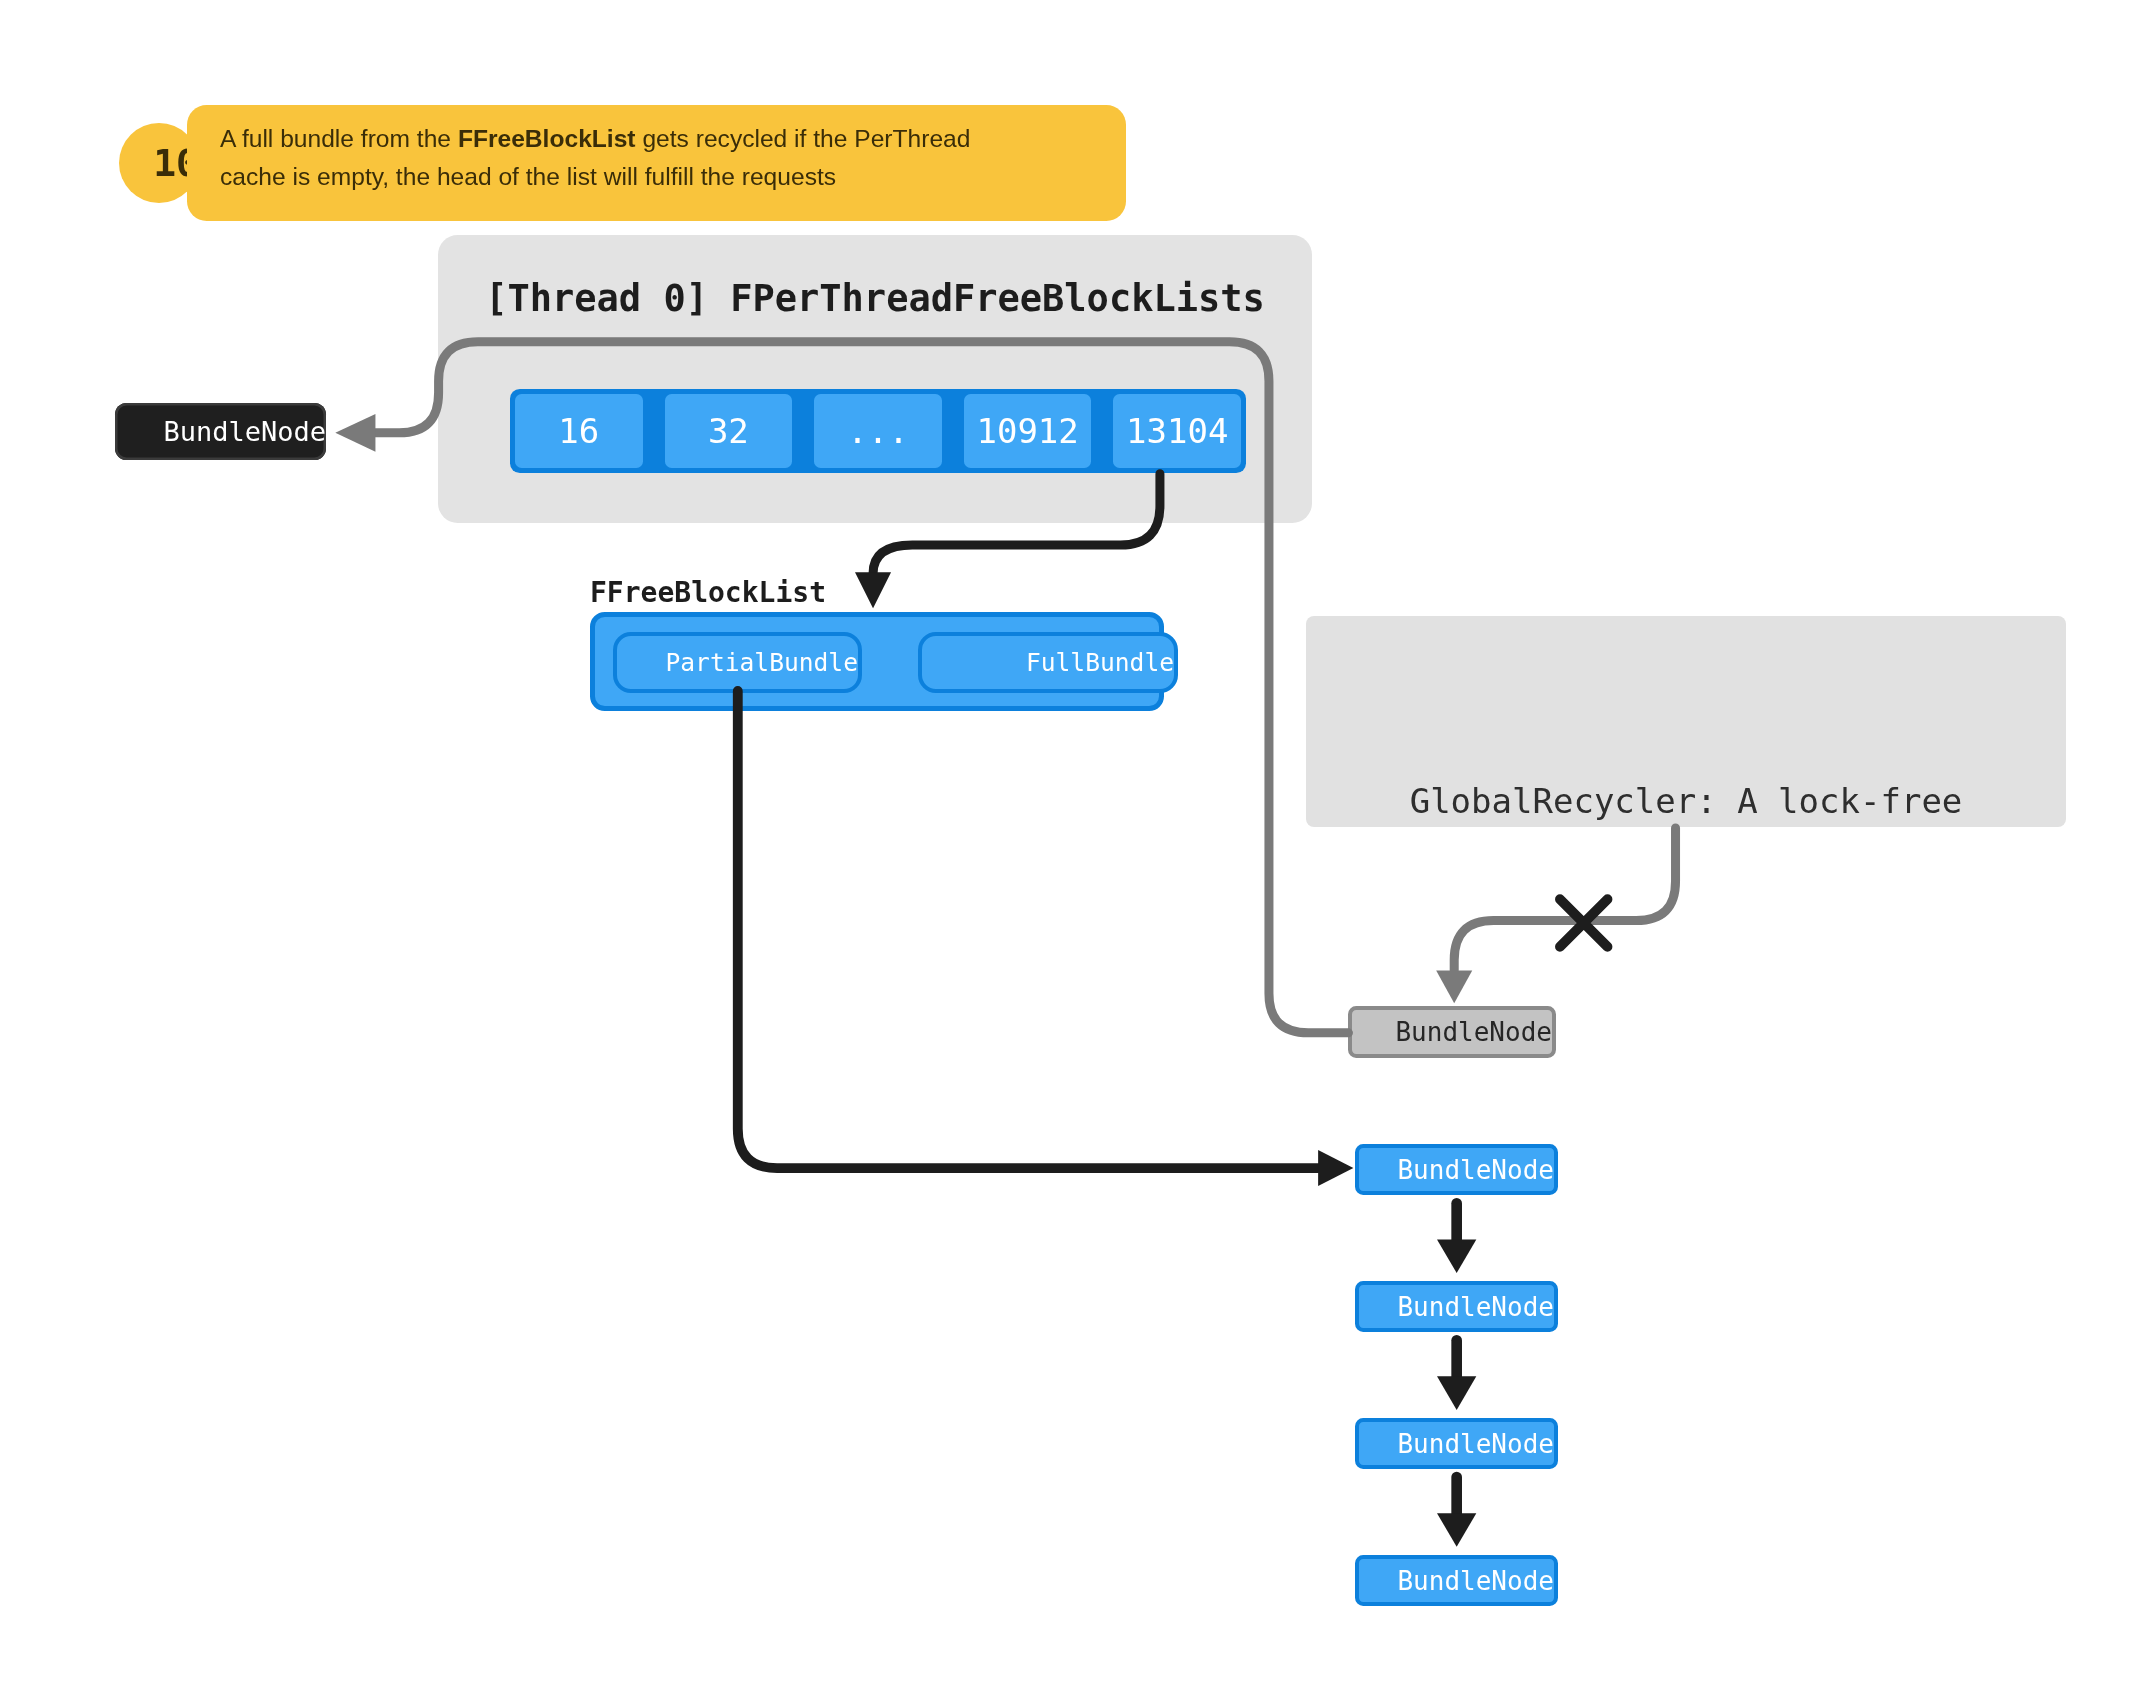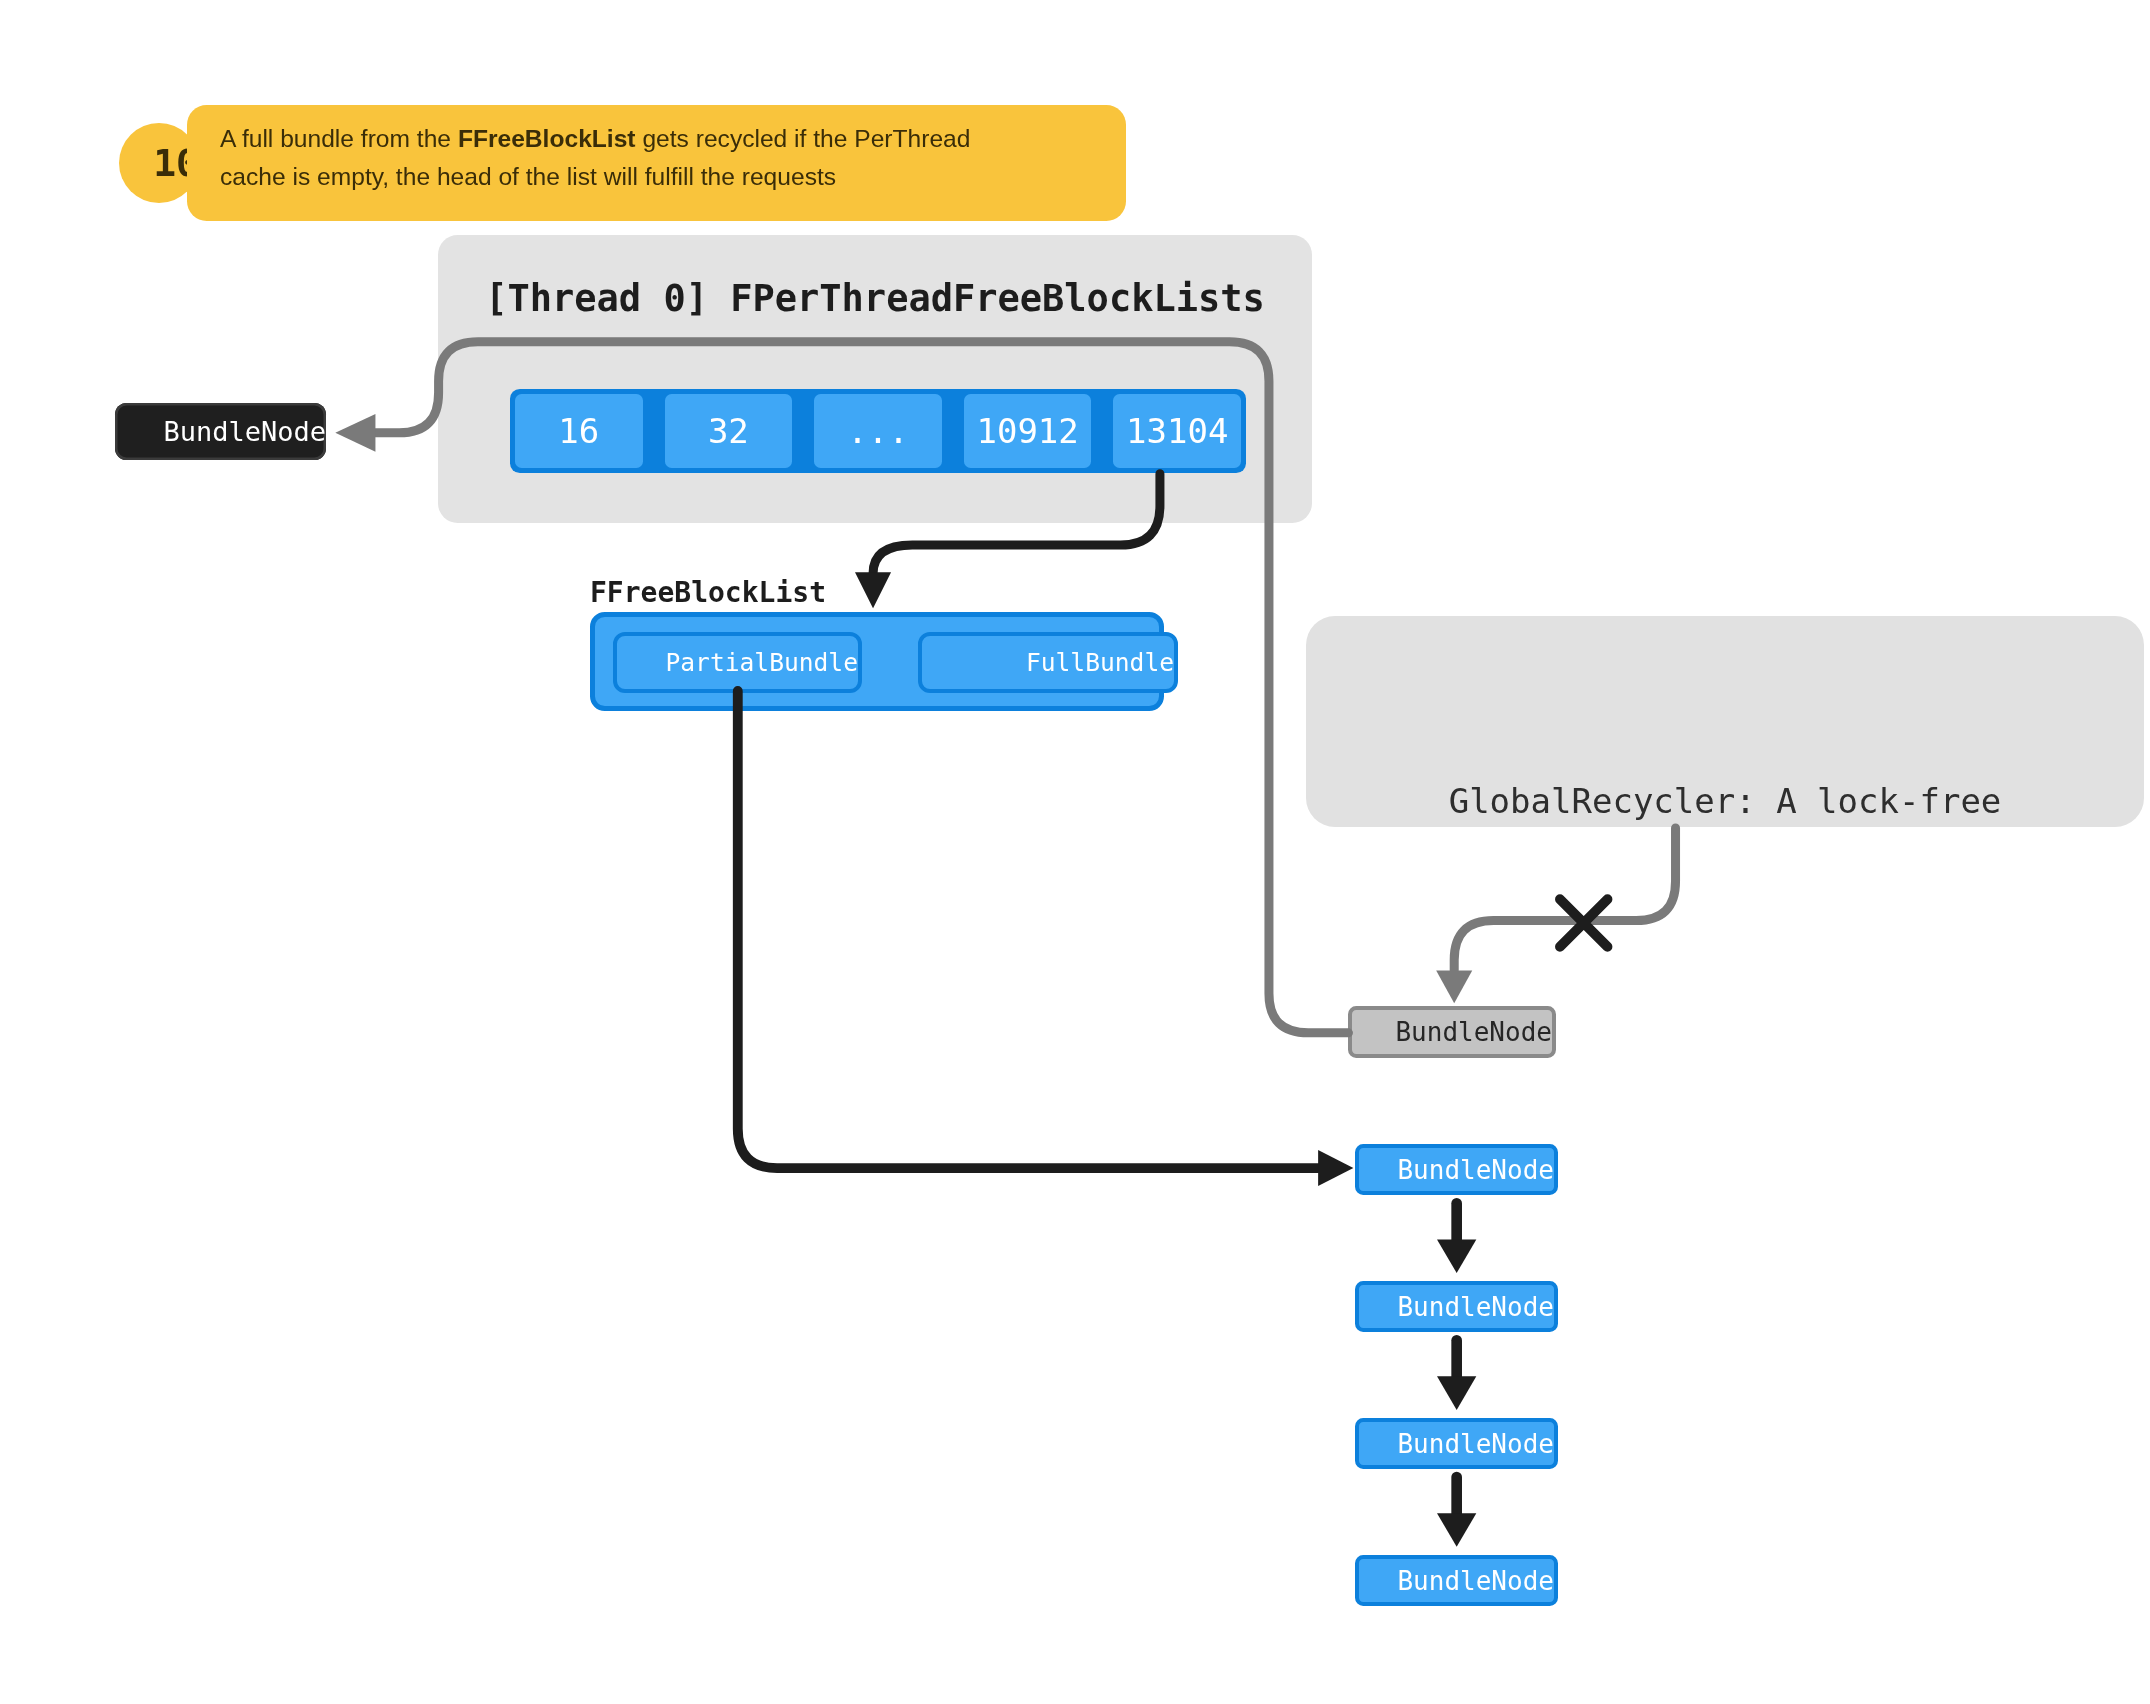--- a/index.html
+++ b/index.html
@@ -28,27 +28,27 @@
              display:flex;align-items:center;justify-content:center;}
 
   
   .bundle-black{left:115px;top:403px;width:211px;height:57px;background:#1F1F1F;border-radius:11.5px;
                 box-shadow:inset 0 0 0 2.5px #3b3b3b;color:#ffffff;font-size:27px;z-index:6;}
 
   
   .ffb-label{left:590px;top:576px;font-size:28px;font-weight:bold;color:#1D1D1D;z-index:6;}
   .ffb-box{left:590px;top:612px;width:574px;height:99px;background:#3FA7F6;
            border:5.7px solid #0C80DC;border-radius:14.8px;z-index:6;}
-  .ffb-inner{top:632px;height:61px;background:#3FA7F6;border:4.9px solid #0C80DC;border-radius:12px;
+  .ffb-inner{top:632px;height:61px;background:#3FA7F6;border:4.9px solid #0C80DC;border-radius:18px;
              color:#ffffff;font-size:24.6px;z-index:7;}
   .ffb-partial{left:613px;width:249px;}
   .ffb-full{left:882px;width:260px;margin-left:36px;}
 
   
-  .recycler-box{left:1306px;top:616px;width:838px;height:211px;border-radius:29px;background:#E1E1E1;
+  .recycler-box{left:1306px;top:616px;width:760px;height:211px;border-radius:8px;background:#E1E1E1;
                 z-index:1;flex-direction:column;}
   .recycler-line{font-size:34px;line-height:52px;color:#2E2E2E;text-align:center;}
 
   
   .bundle-gray{left:1348px;top:1006px;width:208px;height:52px;background:#C3C3C3;
                border:4.9px solid #8A8A8A;border-radius:8.2px;color:#262626;font-size:26px;z-index:6;}
 
   
   .bundle-blue{left:1355px;width:203px;height:51px;background:#3FA7F6;border:4.9px solid #0C80DC;
                border-radius:8.2px;color:#ffffff;font-size:26px;z-index:6;}

